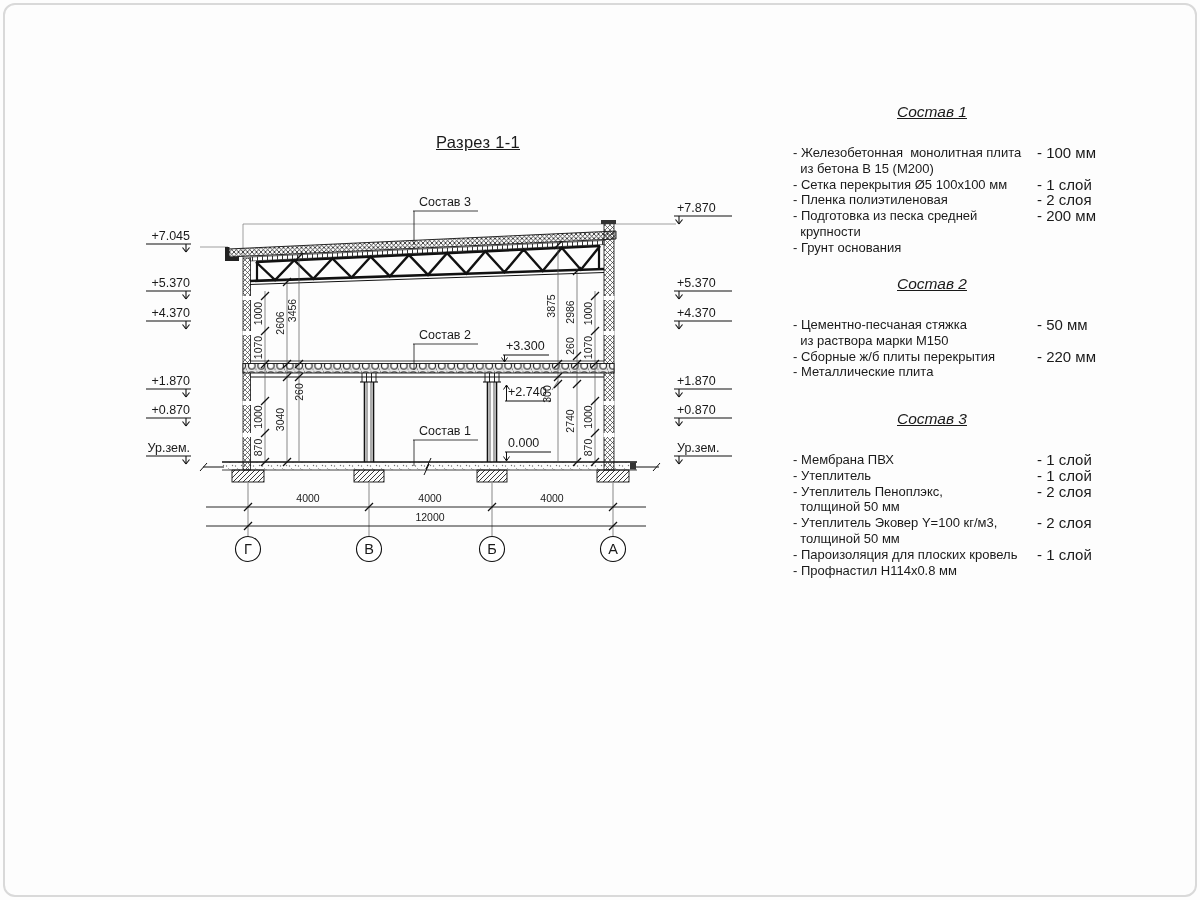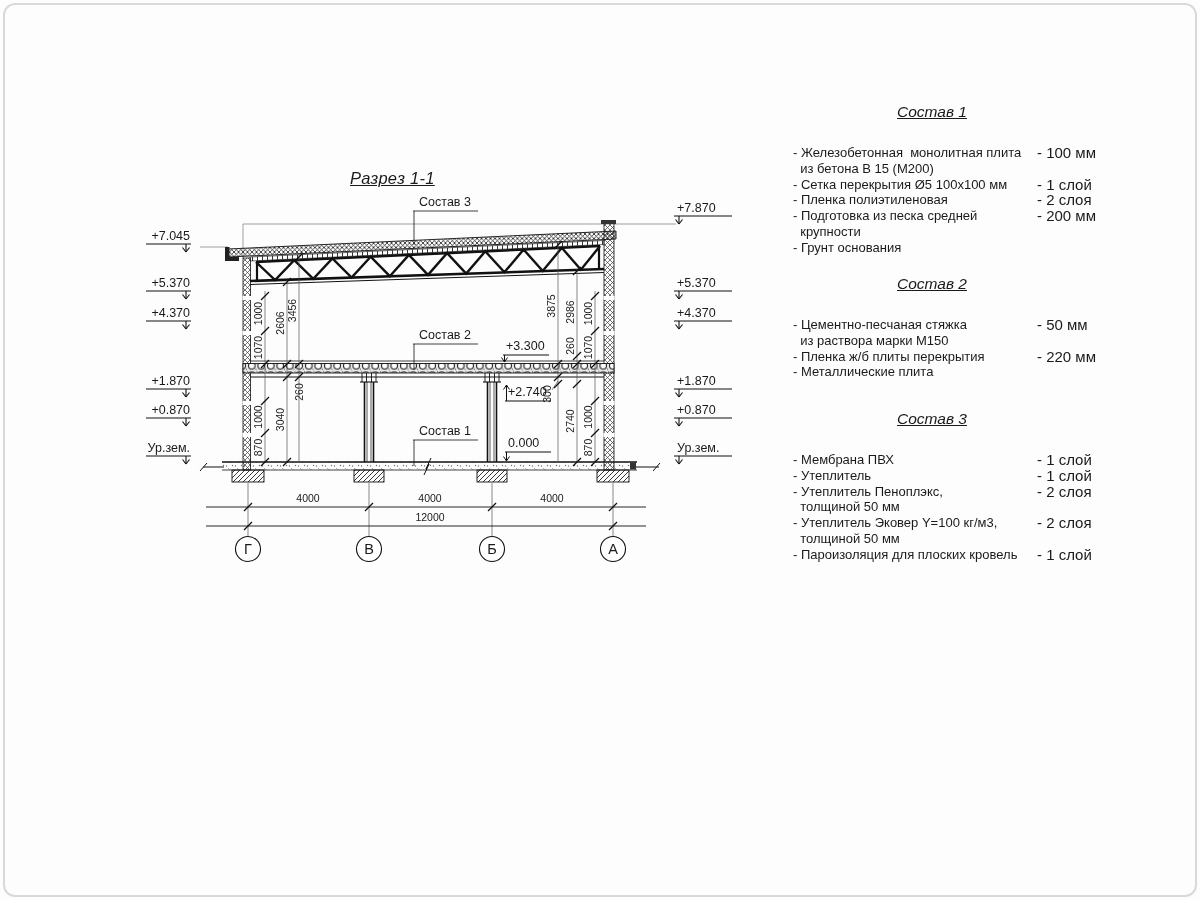--- a/index.html
+++ b/index.html
@@ -1,20 +1,20 @@
 <!DOCTYPE html>
 <html><head>
 <meta charset="utf-8">
 <style>
   html,body{margin:0;padding:0;background:#fff;}
   .page{position:relative;width:1200px;height:900px;background:#fdfdfd;overflow:hidden;
         font-family:"Liberation Sans", sans-serif;color:#1a1a1a;}
   .frame{position:absolute;inset:3px;border:2px solid #d9d9d9;border-radius:12px;pointer-events:none;}
-  .dwg-title{position:absolute;left:350px;top:133px;width:170px;text-align:left;
-             font-size:16.5px;font-style:italic;text-decoration:underline;letter-spacing:.3px;margin-top:36px;}
+  .dwg-title{position:absolute;left:350px;top:133px;width:170px;text-align:right;
+             font-size:16.5px;text-decoration:underline;letter-spacing:.3px;}
   svg text{font-family:"Liberation Sans", sans-serif;fill:#1a1a1a;}
   .t-dim{font-size:10.5px;}
   .t-mark{font-size:12.5px;}
   .t-call{font-size:12.5px;}
   .t-axis{font-size:14.5px;}
   .spec{position:absolute;left:793px;width:312px;}
   .spec-h{font-size:15.5px;font-style:italic;text-decoration:underline;text-align:center;
           padding-right:34px;margin-bottom:24px;}
   .spec-row{display:flex;}
   .spec-t{width:244px;font-size:13px;line-height:15.8px;white-space:pre-wrap;}
@@ -380,21 +380,21 @@
   </div>
 
   <div class="spec" style="top:275px">
     <div class="spec-h">Состав 2</div>
     <div class="spec-row">
       <div class="spec-t">- Цементно-песчаная стяжка
   из раствора марки М150</div>
       <div class="spec-v">- 50 мм</div>
     </div>
     <div class="spec-row">
-      <div class="spec-t">- Пленка ж/б плиты перекрытия</div>
+      <div class="spec-t">- Сборные ж/б плиты перекрытия</div>
       <div class="spec-v">- 220 мм</div>
     </div>
     <div class="spec-row">
       <div class="spec-t">- Металлические плита</div>
       <div class="spec-v"></div>
     </div>
   </div>
 
   <div class="spec" style="top:410px">
     <div class="spec-h">Состав 3</div>
@@ -413,14 +413,18 @@
     </div>
     <div class="spec-row">
       <div class="spec-t">- Утеплитель Эковер Y=100 кг/м3,
   толщиной 50 мм</div>
       <div class="spec-v">- 2 слоя</div>
     </div>
     <div class="spec-row">
       <div class="spec-t">- Пароизоляция для плоских кровель</div>
       <div class="spec-v">- 1 слой</div>
     </div>
+    <div class="spec-row">
+      <div class="spec-t">- Профнастил Н114х0.8 мм</div>
+      <div class="spec-v"></div>
+    </div>
   </div>
 </div>
 
 </body></html>

